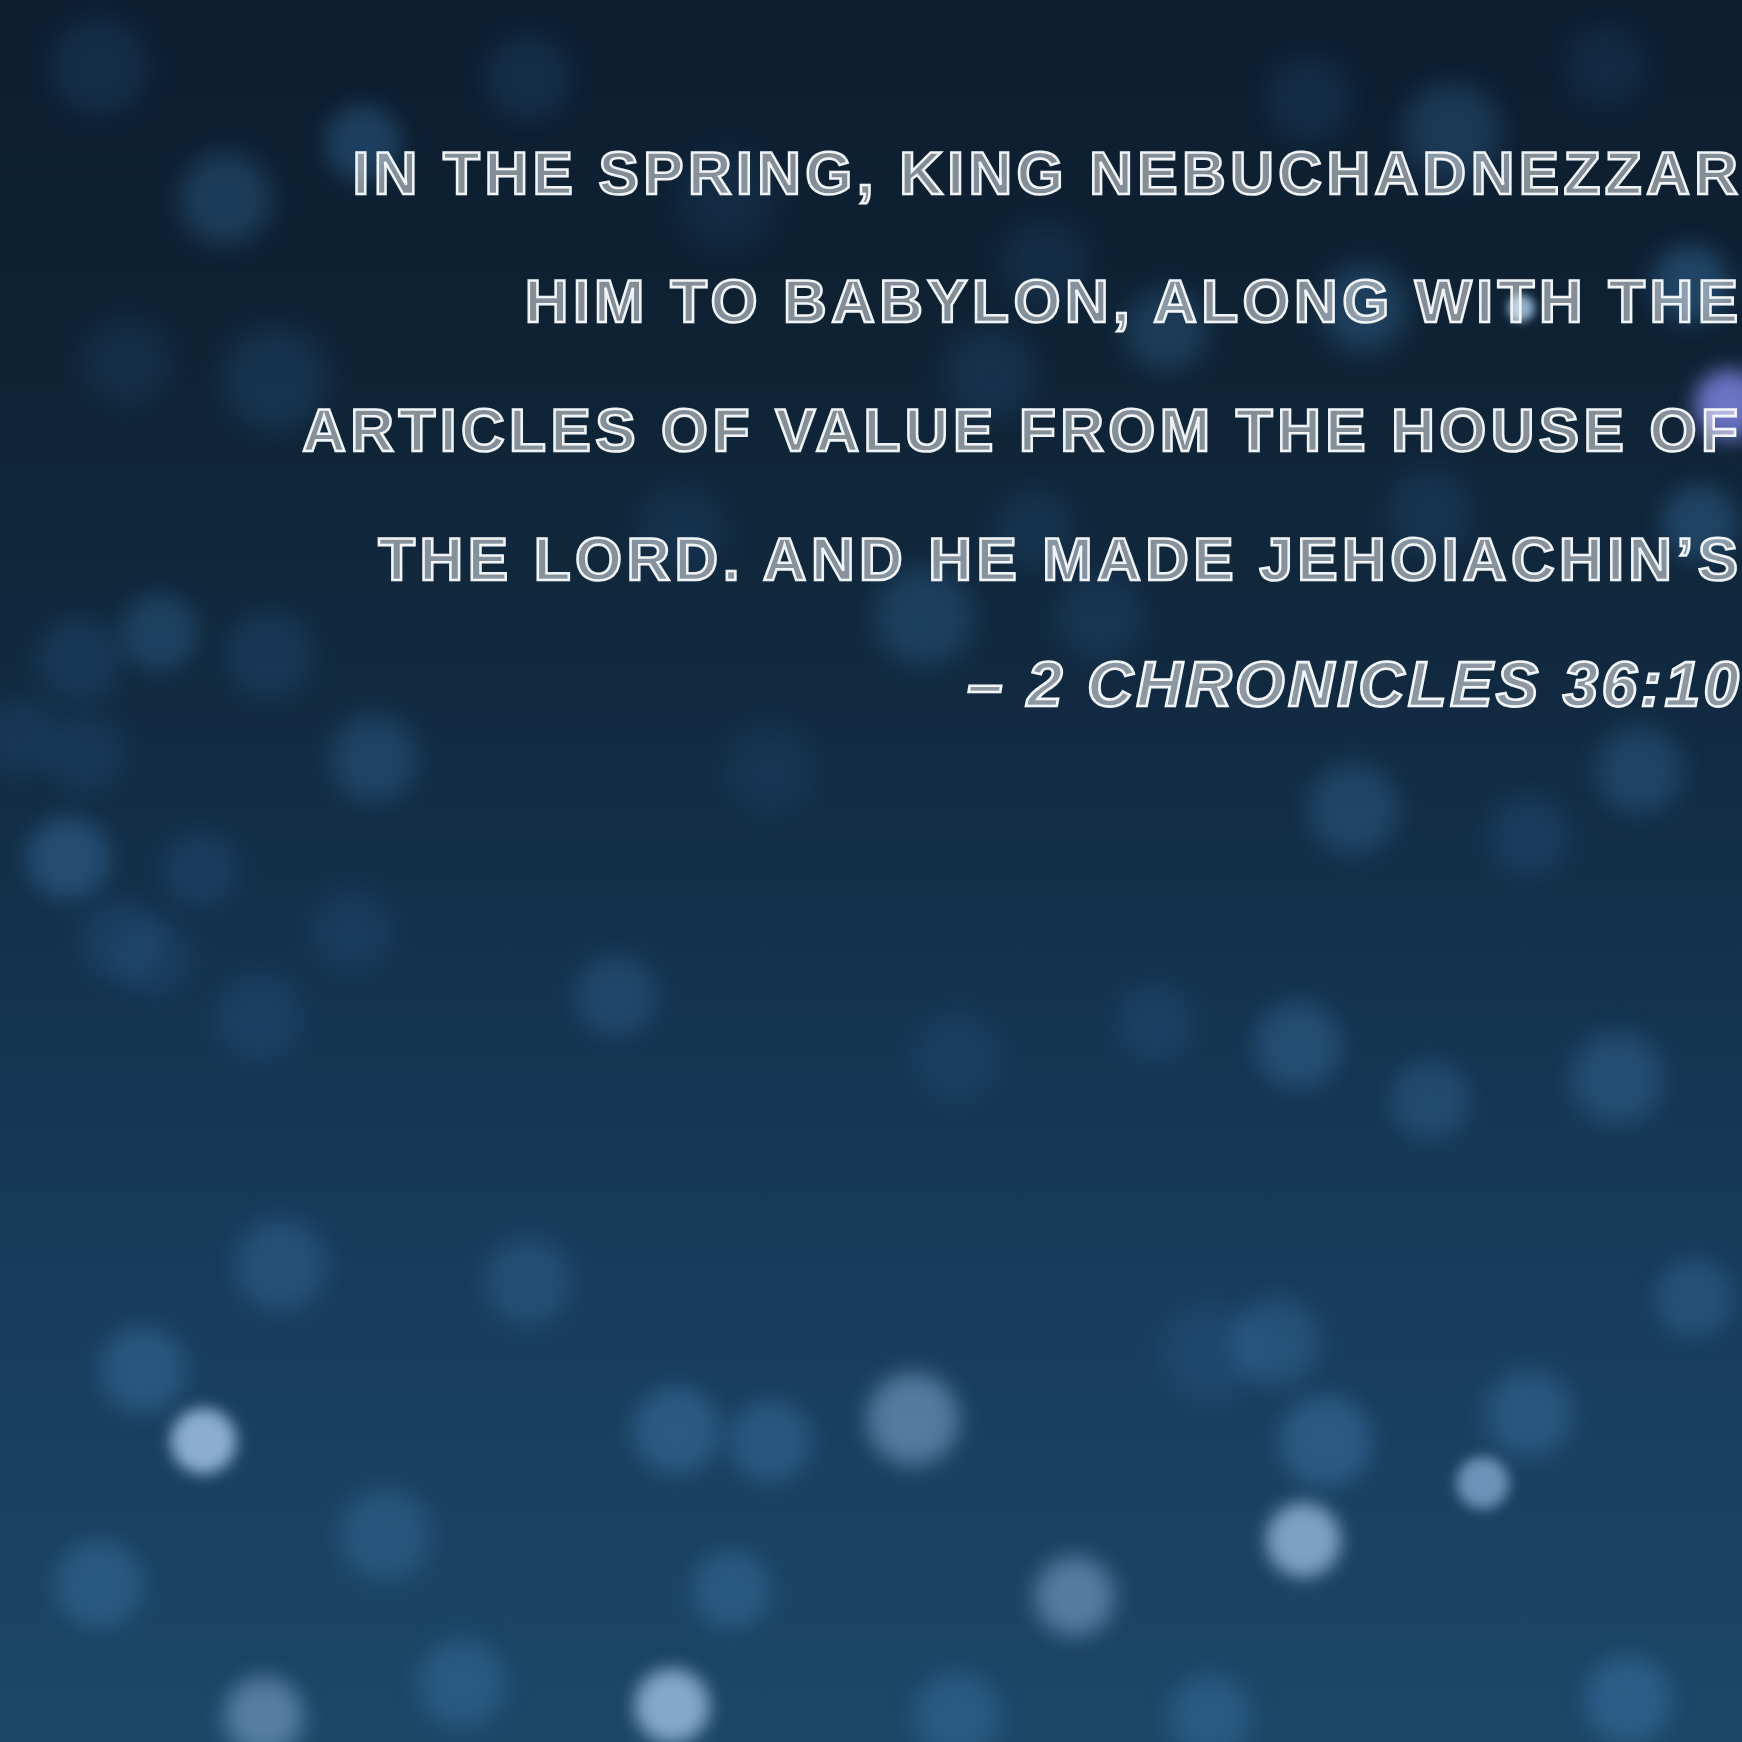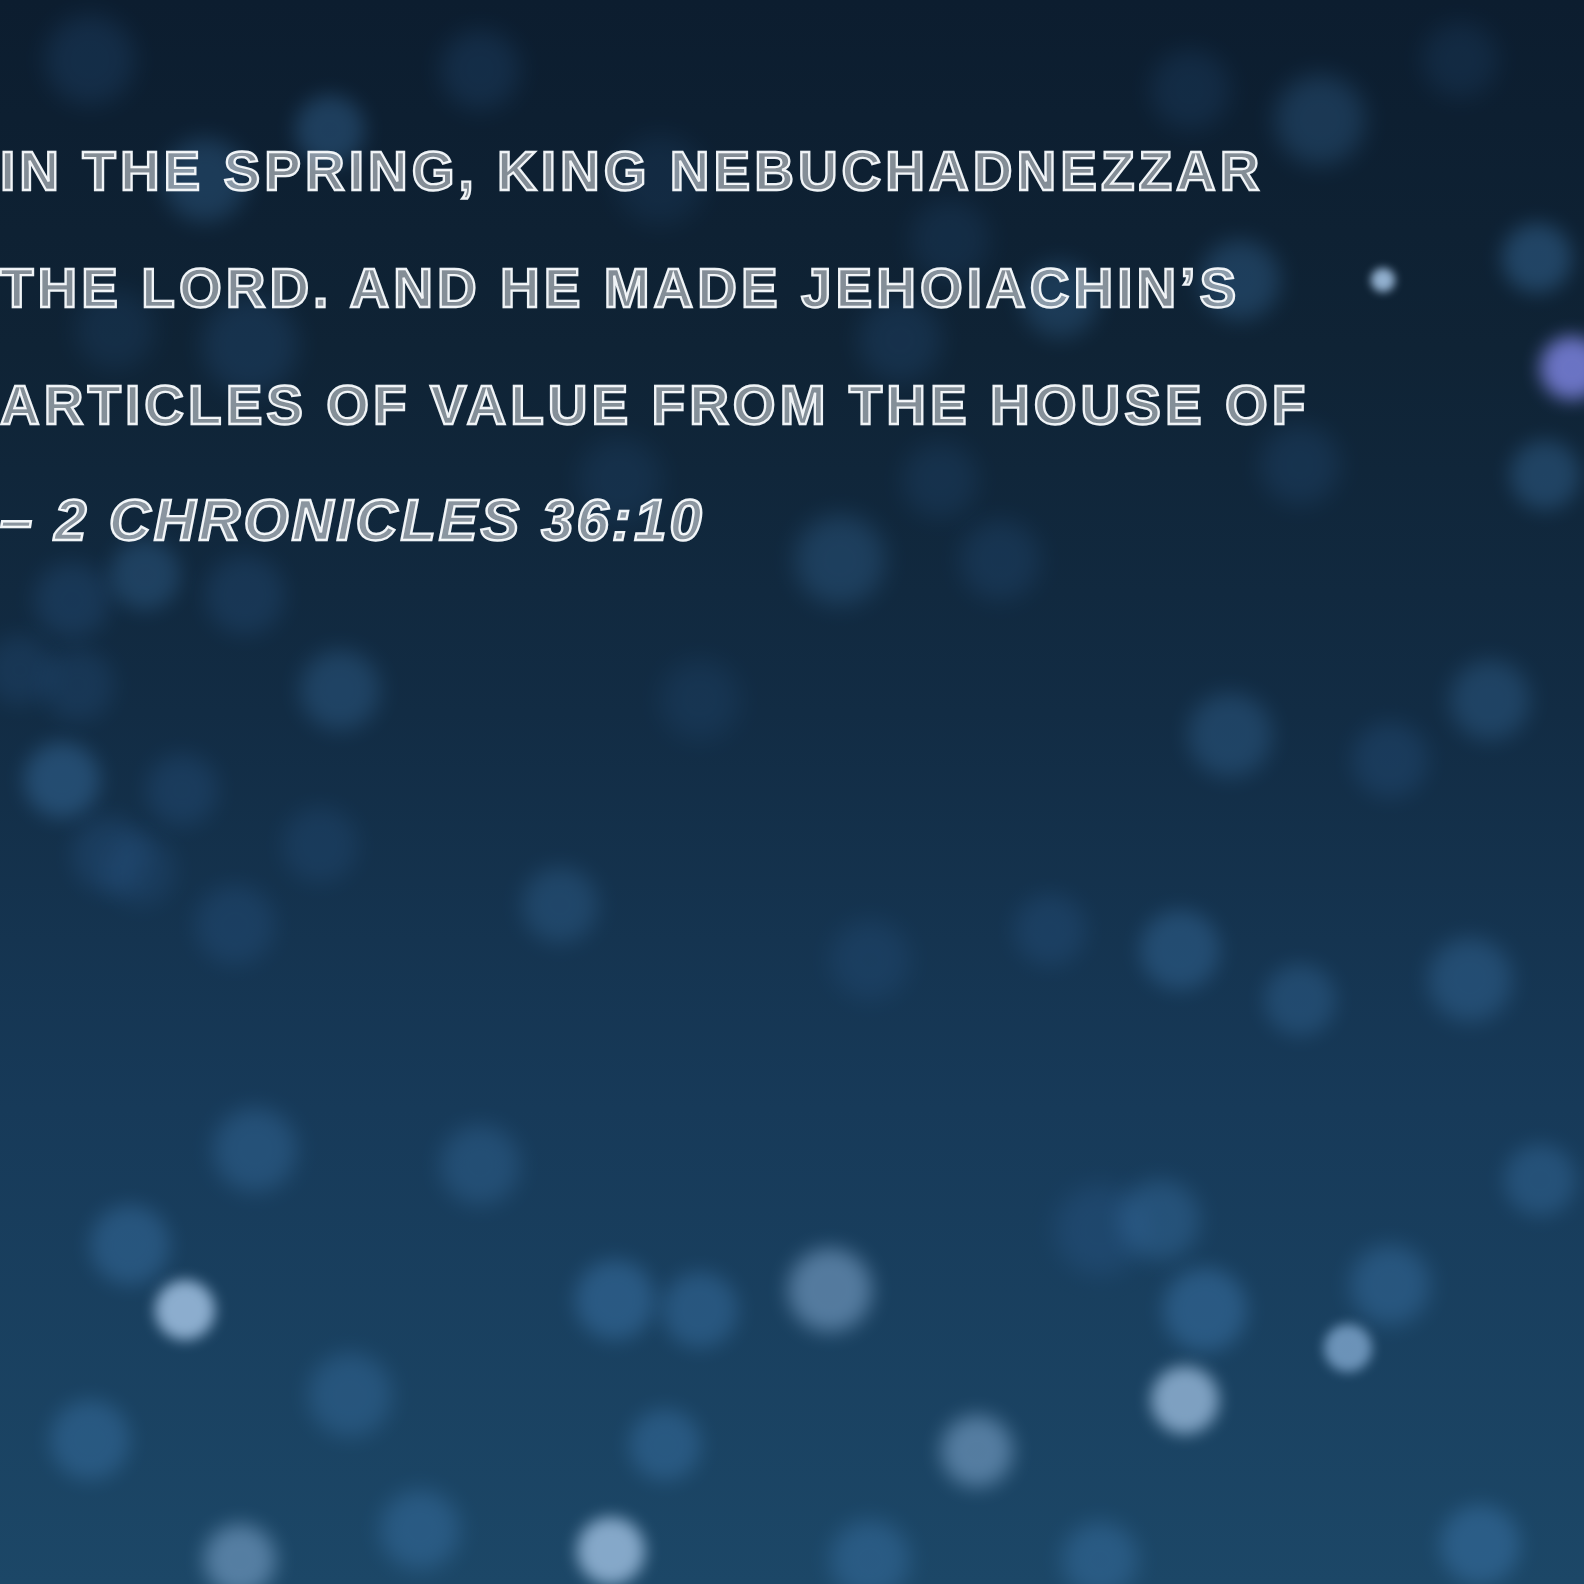--- a/index.html
+++ b/index.html
@@ -25,22 +25,22 @@
     inset: 0;
   }
   .bokeh-dot {
     position: absolute;
     border-radius: 50%;
   }
   .verse-block {
     position: absolute;
     left: 0;
     right: 0;
-    top: 113px;
-    text-align: left;
+    top: 99px;
+    text-align: right;
     z-index: 2;
   }
   .verse-line {
     height: 117px;
     line-height: 117px;
     font-size: 55px;
     font-weight: 700;
     letter-spacing: 4px;
     text-transform: uppercase;
     color: rgba(255, 255, 255, 0.22);
@@ -135,17 +135,18 @@
       <div class="bokeh-dot" style="left: 1324px; top: 1324px; width: 48px; height: 48px; background: rgb(143, 182, 222); opacity: 0.7; filter: blur(6px);"></div>
       <div class="bokeh-dot" style="left: 1440px; top: 1505px; width: 80px; height: 80px; background: rgb(63, 122, 176); opacity: 0.45; filter: blur(10px);"></div>
       <div class="bokeh-dot" style="left: 1504px; top: 1144px; width: 72px; height: 72px; background: rgb(63, 122, 176); opacity: 0.35; filter: blur(10px);"></div>
       <div class="bokeh-dot" style="left: 1062px; top: 1522px; width: 76px; height: 76px; background: rgb(63, 122, 176); opacity: 0.4; filter: blur(11px);"></div>
       <div class="bokeh-dot" style="left: 380px; top: 1490px; width: 80px; height: 80px; background: rgb(63, 122, 176); opacity: 0.4; filter: blur(11px);"></div>
       <div class="bokeh-dot" style="left: 204px; top: 1524px; width: 72px; height: 72px; background: rgb(143, 182, 222); opacity: 0.5; filter: blur(10px);"></div>
     </div>
 
   <div class="verse-block">
     <div class="verse-line">IN THE SPRING, KING NEBUCHADNEZZAR</div>
+    <div class="verse-line">HIM TO BABYLON, ALONG WITH THE</div>
+    <div class="verse-line">ARTICLES OF VALUE FROM THE HOUSE OF</div>
     <div class="verse-line">THE LORD. AND HE MADE JEHOIACHIN’S</div>
-    <div class="verse-line">ARTICLES OF VALUE FROM THE HOUSE OF</div>
     <div class="verse-reference">– 2 CHRONICLES 36:10</div>
   </div>
 </div>
 
 </body></html>

